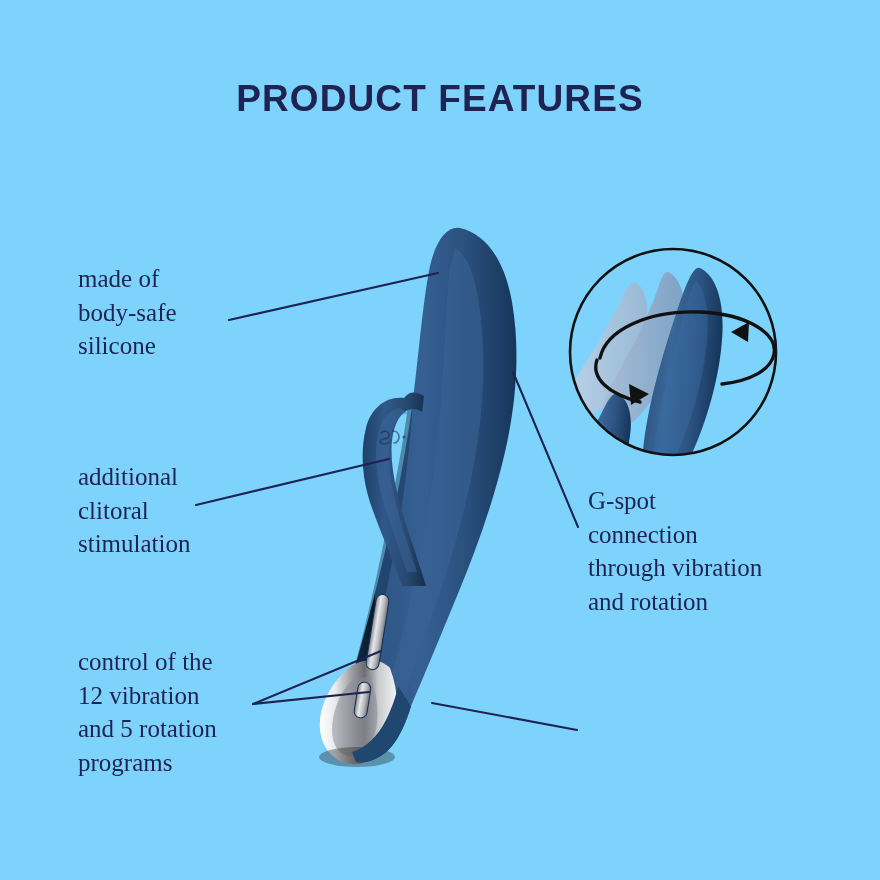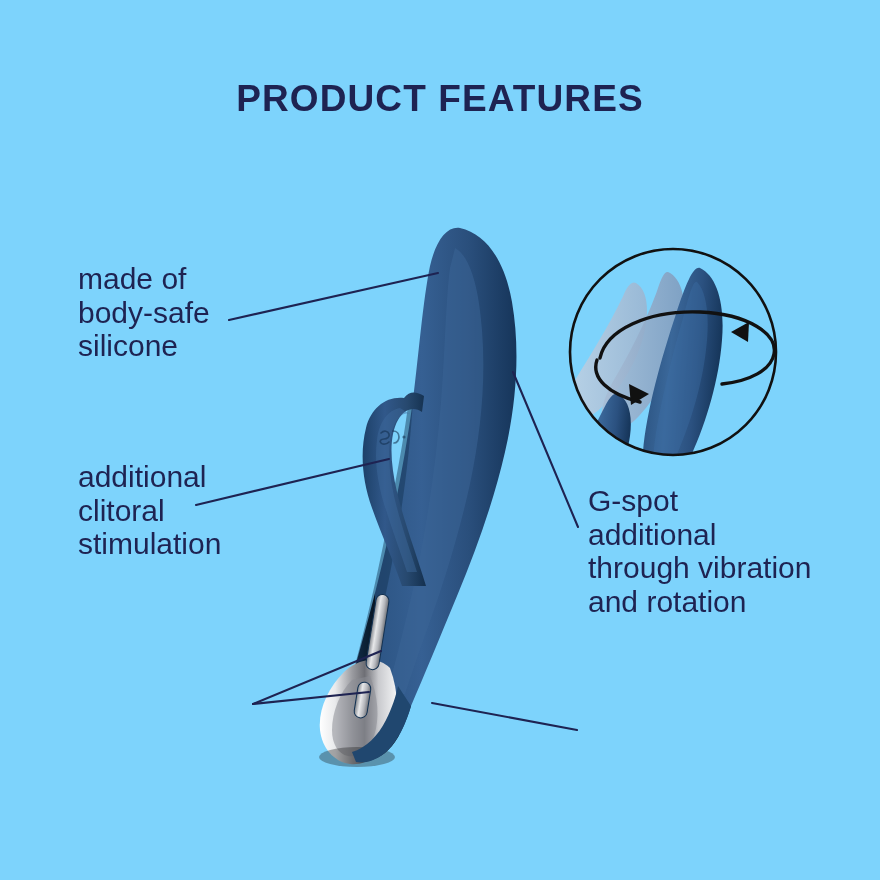--- a/index.html
+++ b/index.html
@@ -25,23 +25,23 @@
     text-align: center;
     font-size: 37px;
     font-weight: bold;
     letter-spacing: 1.1px;
     color: #1e2352;
     font-family: "Liberation Sans", sans-serif;
   }
   .callout {
     position: absolute;
     color: #1e2352;
-    font-size: 30px;
+    font-size: 25px;
     line-height: 33.5px;
-    font-family: Liberation Sans, sans-serif;
+    font-family: Liberation Serif, serif;
     white-space: pre-line;
   }
   .callout-left { text-align: left; }
   .callout-right { text-align: left; }
 
   #cl-silicone   { left: 78px;  top: 262px; width: 230px; }
   #cl-clitoral   { left: 78px;  top: 460px; width: 240px; }
   #cl-control    { left: 78px;  top: 645px; width: 270px; }
   #cl-gspot      { left: 588px; top: 484px; width: 260px; }
   #cl-magnetic   { left: 588px; top: 673px; width: 250px; }
@@ -260,20 +260,24 @@
   </svg>
 
   <div class="callout callout-left" id="cl-silicone">made of
 body-safe
 silicone</div>
 
   <div class="callout callout-left" id="cl-clitoral">additional
 clitoral
 stimulation</div>
 
+  <div class="callout callout-left" id="cl-control">control of the
+12 vibration
+and 5 rotation
+programs</div>
 
   <div class="callout callout-right" id="cl-gspot">G-spot
-additional
+connection
 through vibration
 and rotation</div>
 
 
 </div>
 
 </body></html>

